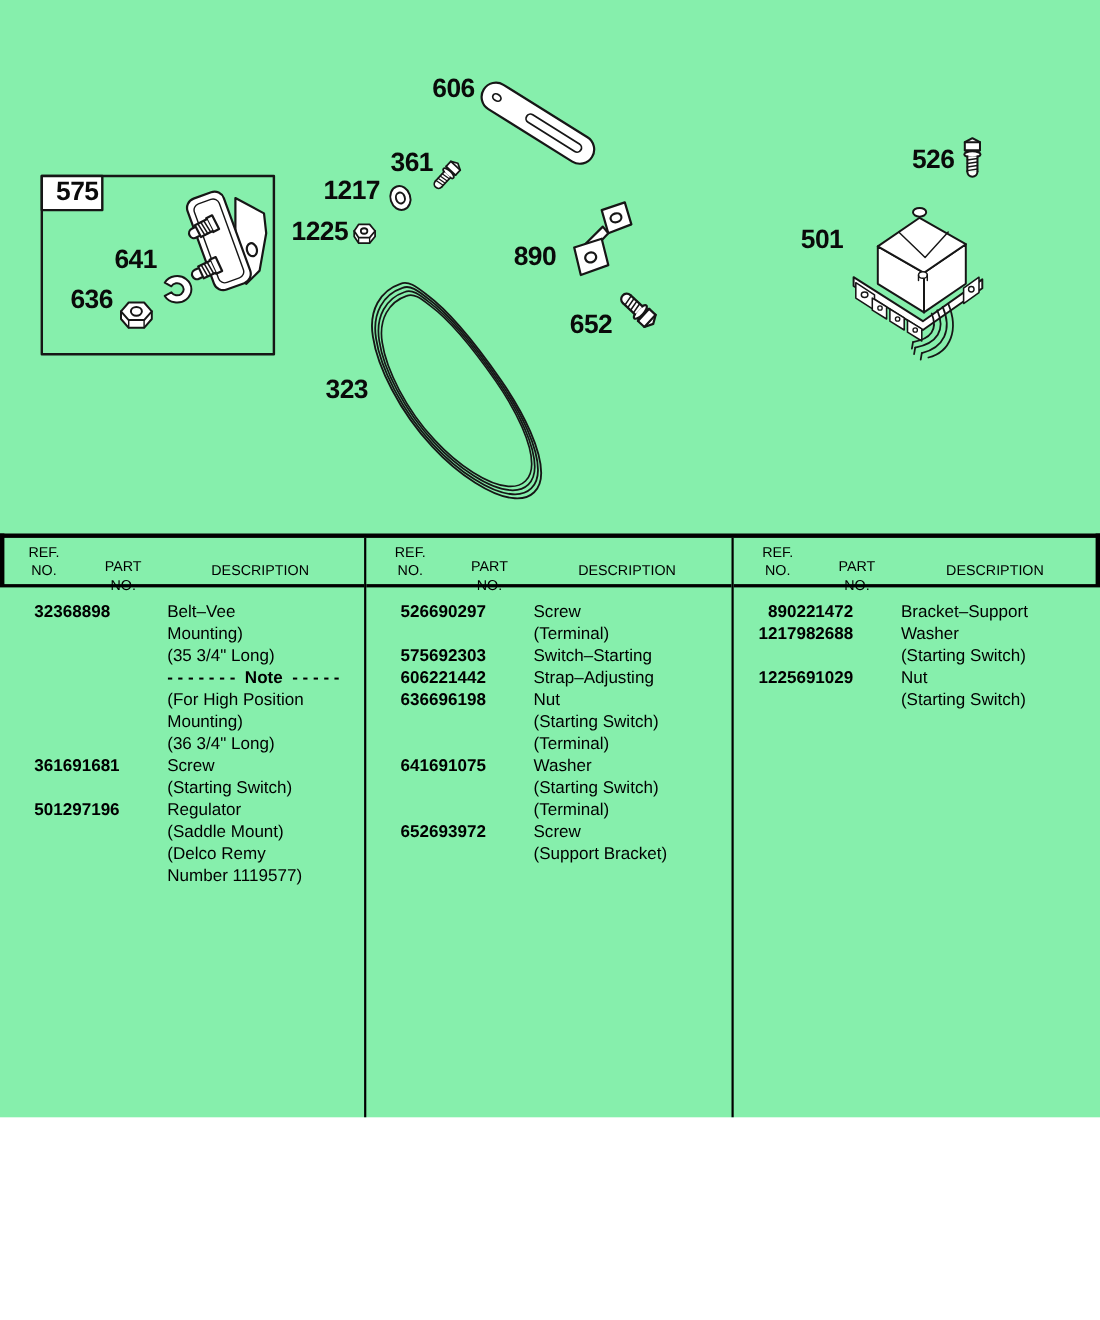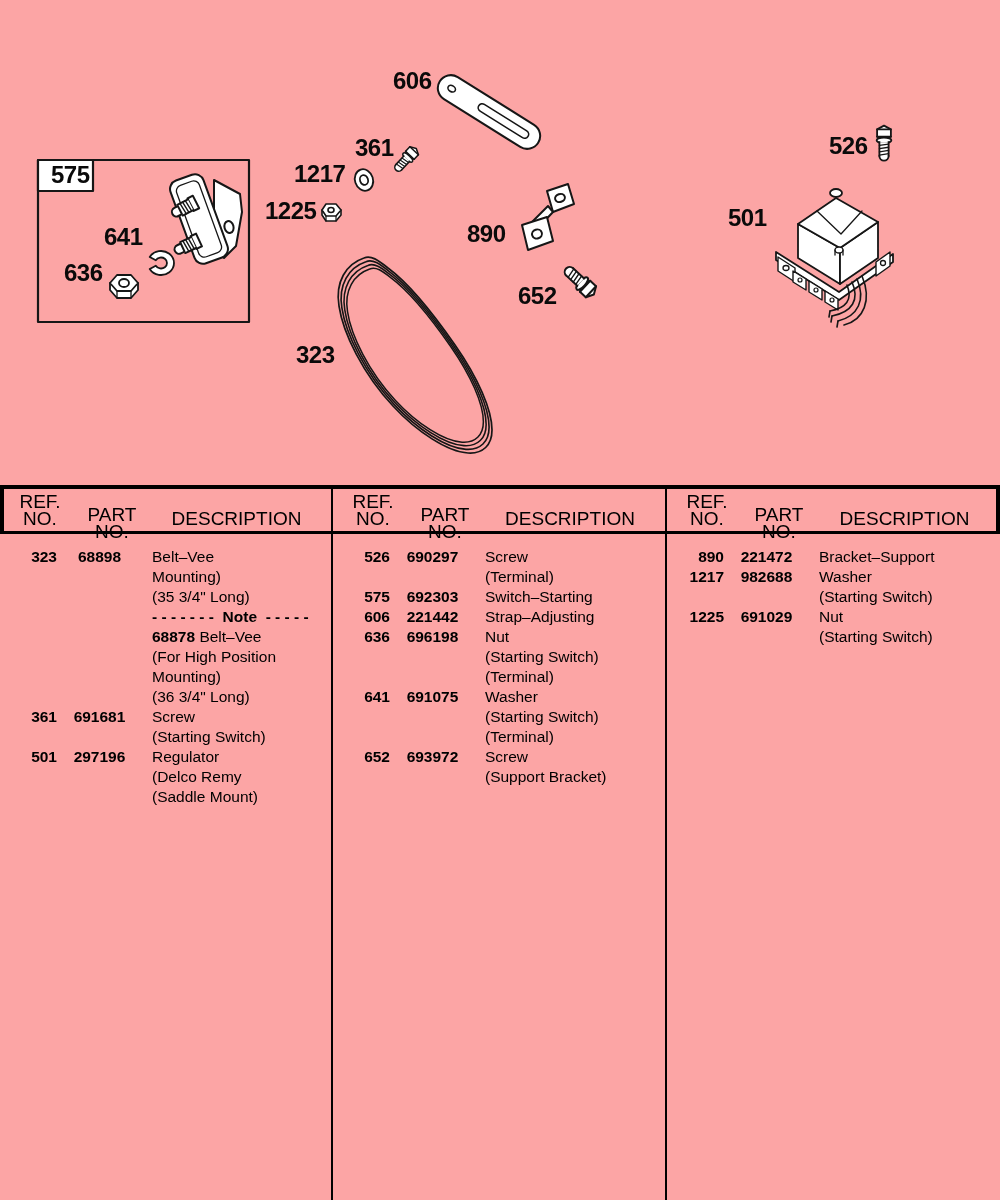--- a/index.html
+++ b/index.html
@@ -1,42 +1,42 @@
 <!DOCTYPE html>
 <html><head>
 <meta charset="utf-8">
 <style>
   html,body{margin:0;padding:0;background:#fff;}
-  .page{position:relative;width:1000px;height:1200px;background:#fca5a5;overflow:hidden;
+  .page{position:relative;width:1000px;height:1016px;background:#86efac;overflow:hidden;
         font-family:"Liberation Sans",sans-serif;color:#000;}
   
   .diagram{position:absolute;left:0;top:0;width:1000px;height:485px;}
   .diagram svg{position:absolute;left:0;top:0;}
   .dlabel{position:absolute;font-weight:700;font-size:24px;line-height:24px;
           letter-spacing:-0.5px;color:#0a0a0a;white-space:nowrap;}
   
   .parts-table{position:absolute;left:0;top:485px;width:1000px;height:715px;
                border-top:4px solid #000;box-sizing:border-box;}
   .edge{position:absolute;background:#000;width:4px;height:48px;top:-4px;}
   .edge-l{left:0;} .edge-r{right:0;}
   .panels{display:flex;width:100%;height:100%;}
   .panel{box-sizing:border-box;height:100%;}
   .panel:nth-child(1){width:331px;}
   .panel:nth-child(2){width:334px;border-left:2px solid #000;}
   .panel:nth-child(3){width:335px;border-left:2px solid #000;}
   .hdr{display:flex;align-items:flex-start;height:38px;padding-top:4px;
-       border-bottom:3px solid #000;font-size:19px;line-height:17px;}
+       border-bottom:3px solid #000;font-size:13px;line-height:17px;}
   .hc{text-align:center;}
   .hc-ref{width:56px;margin-left:12px;}
   .hc-part{width:72px;margin-left:8px;margin-top:13px;}
   .hc-desc{flex:1;padding-top:17px;padding-right:6px;}
   .rows{padding-top:13px;font-size:15.5px;line-height:20px;}
   .row{display:flex;}
   .c-ref{width:57px;text-align:right;font-weight:700;flex:none;}
-  .c-part{width:85px;text-align:center;font-weight:700;flex:none;}
+  .c-part{width:85px;text-align:left;font-weight:700;flex:none;}
   .c-desc{padding-left:10px;white-space:pre;}
   .c-desc.note{font-weight:700;}
   .c-desc b{font-weight:700;}
 </style>
 </head>
 <body>
 
 <div class="page">
 
   <div class="diagram">
@@ -210,25 +210,20 @@
               <span class="c-desc">(35 3/4" Long)</span>
             </div>
             <div class="row">
               <span class="c-ref"></span>
               <span class="c-part"></span>
               <span class="c-desc note">- - - - - - -  Note  - - - - -</span>
             </div>
             <div class="row">
               <span class="c-ref"></span>
               <span class="c-part"></span>
-              <span class="c-desc"><b>68878</b> Belt–Vee</span>
-            </div>
-            <div class="row">
-              <span class="c-ref"></span>
-              <span class="c-part"></span>
               <span class="c-desc">(For High Position</span>
             </div>
             <div class="row">
               <span class="c-ref"></span>
               <span class="c-part"></span>
               <span class="c-desc">Mounting)</span>
             </div>
             <div class="row">
               <span class="c-ref"></span>
               <span class="c-part"></span>
@@ -245,26 +240,31 @@
               <span class="c-desc">(Starting Switch)</span>
             </div>
             <div class="row">
               <span class="c-ref">501</span>
               <span class="c-part">297196</span>
               <span class="c-desc">Regulator</span>
             </div>
             <div class="row">
               <span class="c-ref"></span>
               <span class="c-part"></span>
+              <span class="c-desc">(Saddle Mount)</span>
+            </div>
+            <div class="row">
+              <span class="c-ref"></span>
+              <span class="c-part"></span>
               <span class="c-desc">(Delco Remy</span>
             </div>
             <div class="row">
               <span class="c-ref"></span>
               <span class="c-part"></span>
-              <span class="c-desc">(Saddle Mount)</span>
+              <span class="c-desc">Number 1119577)</span>
             </div>
           </div>
         </div>
         <div class="panel">
           <div class="hdr">
             <div class="hc hc-ref">
               <div>REF.</div>
               <div>NO.</div>
             </div>
             <div class="hc hc-part">

